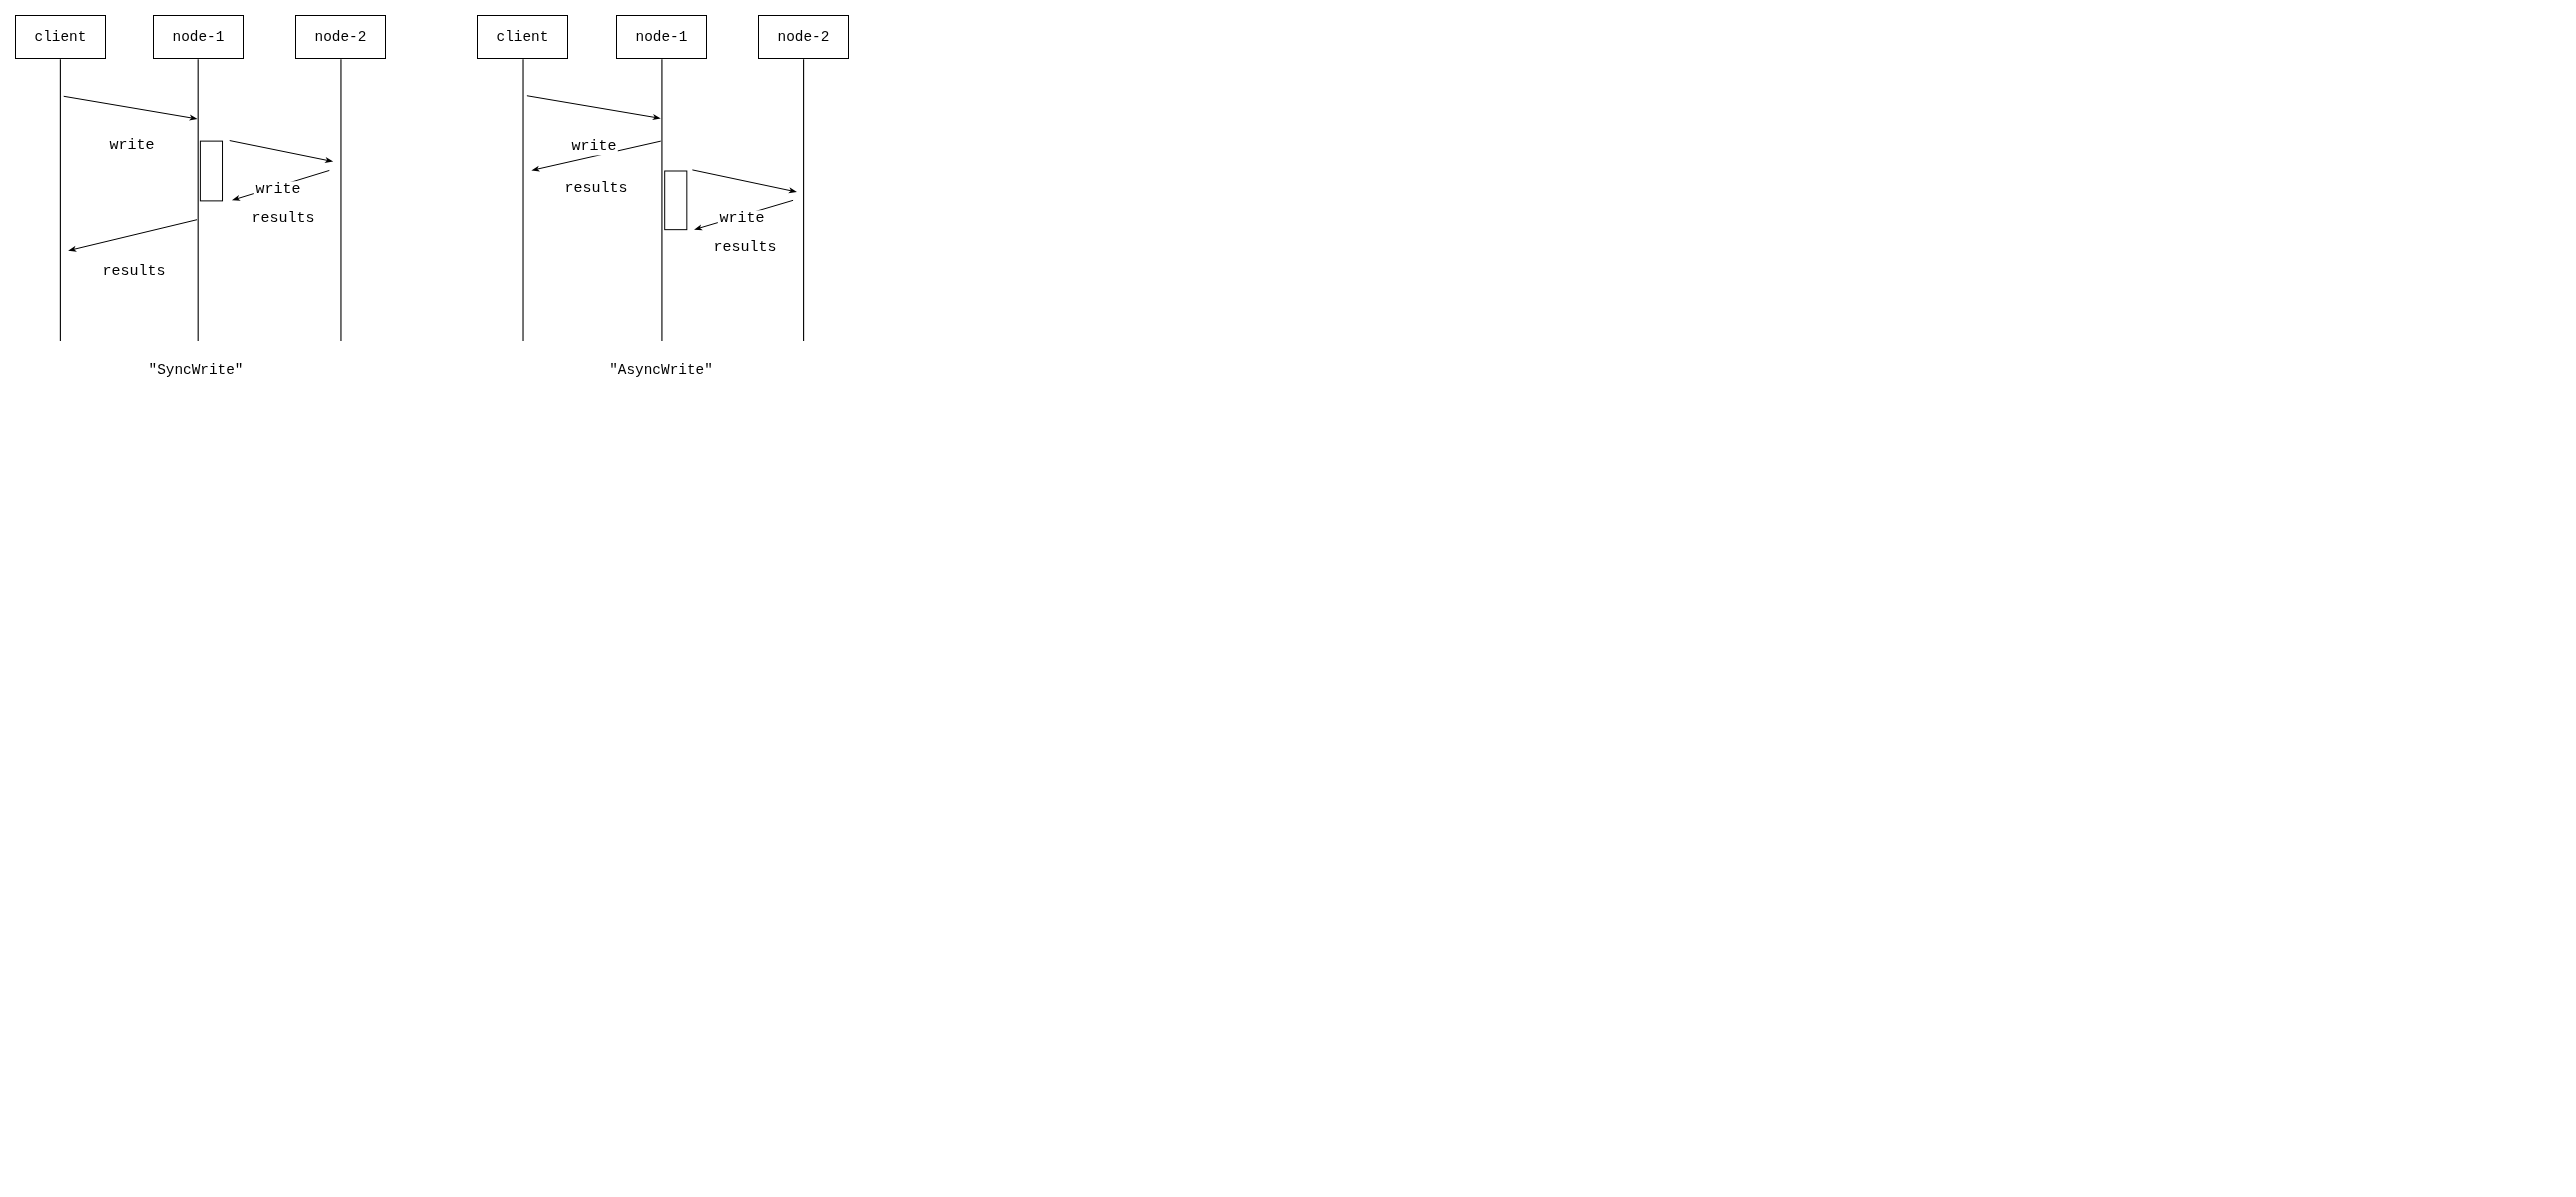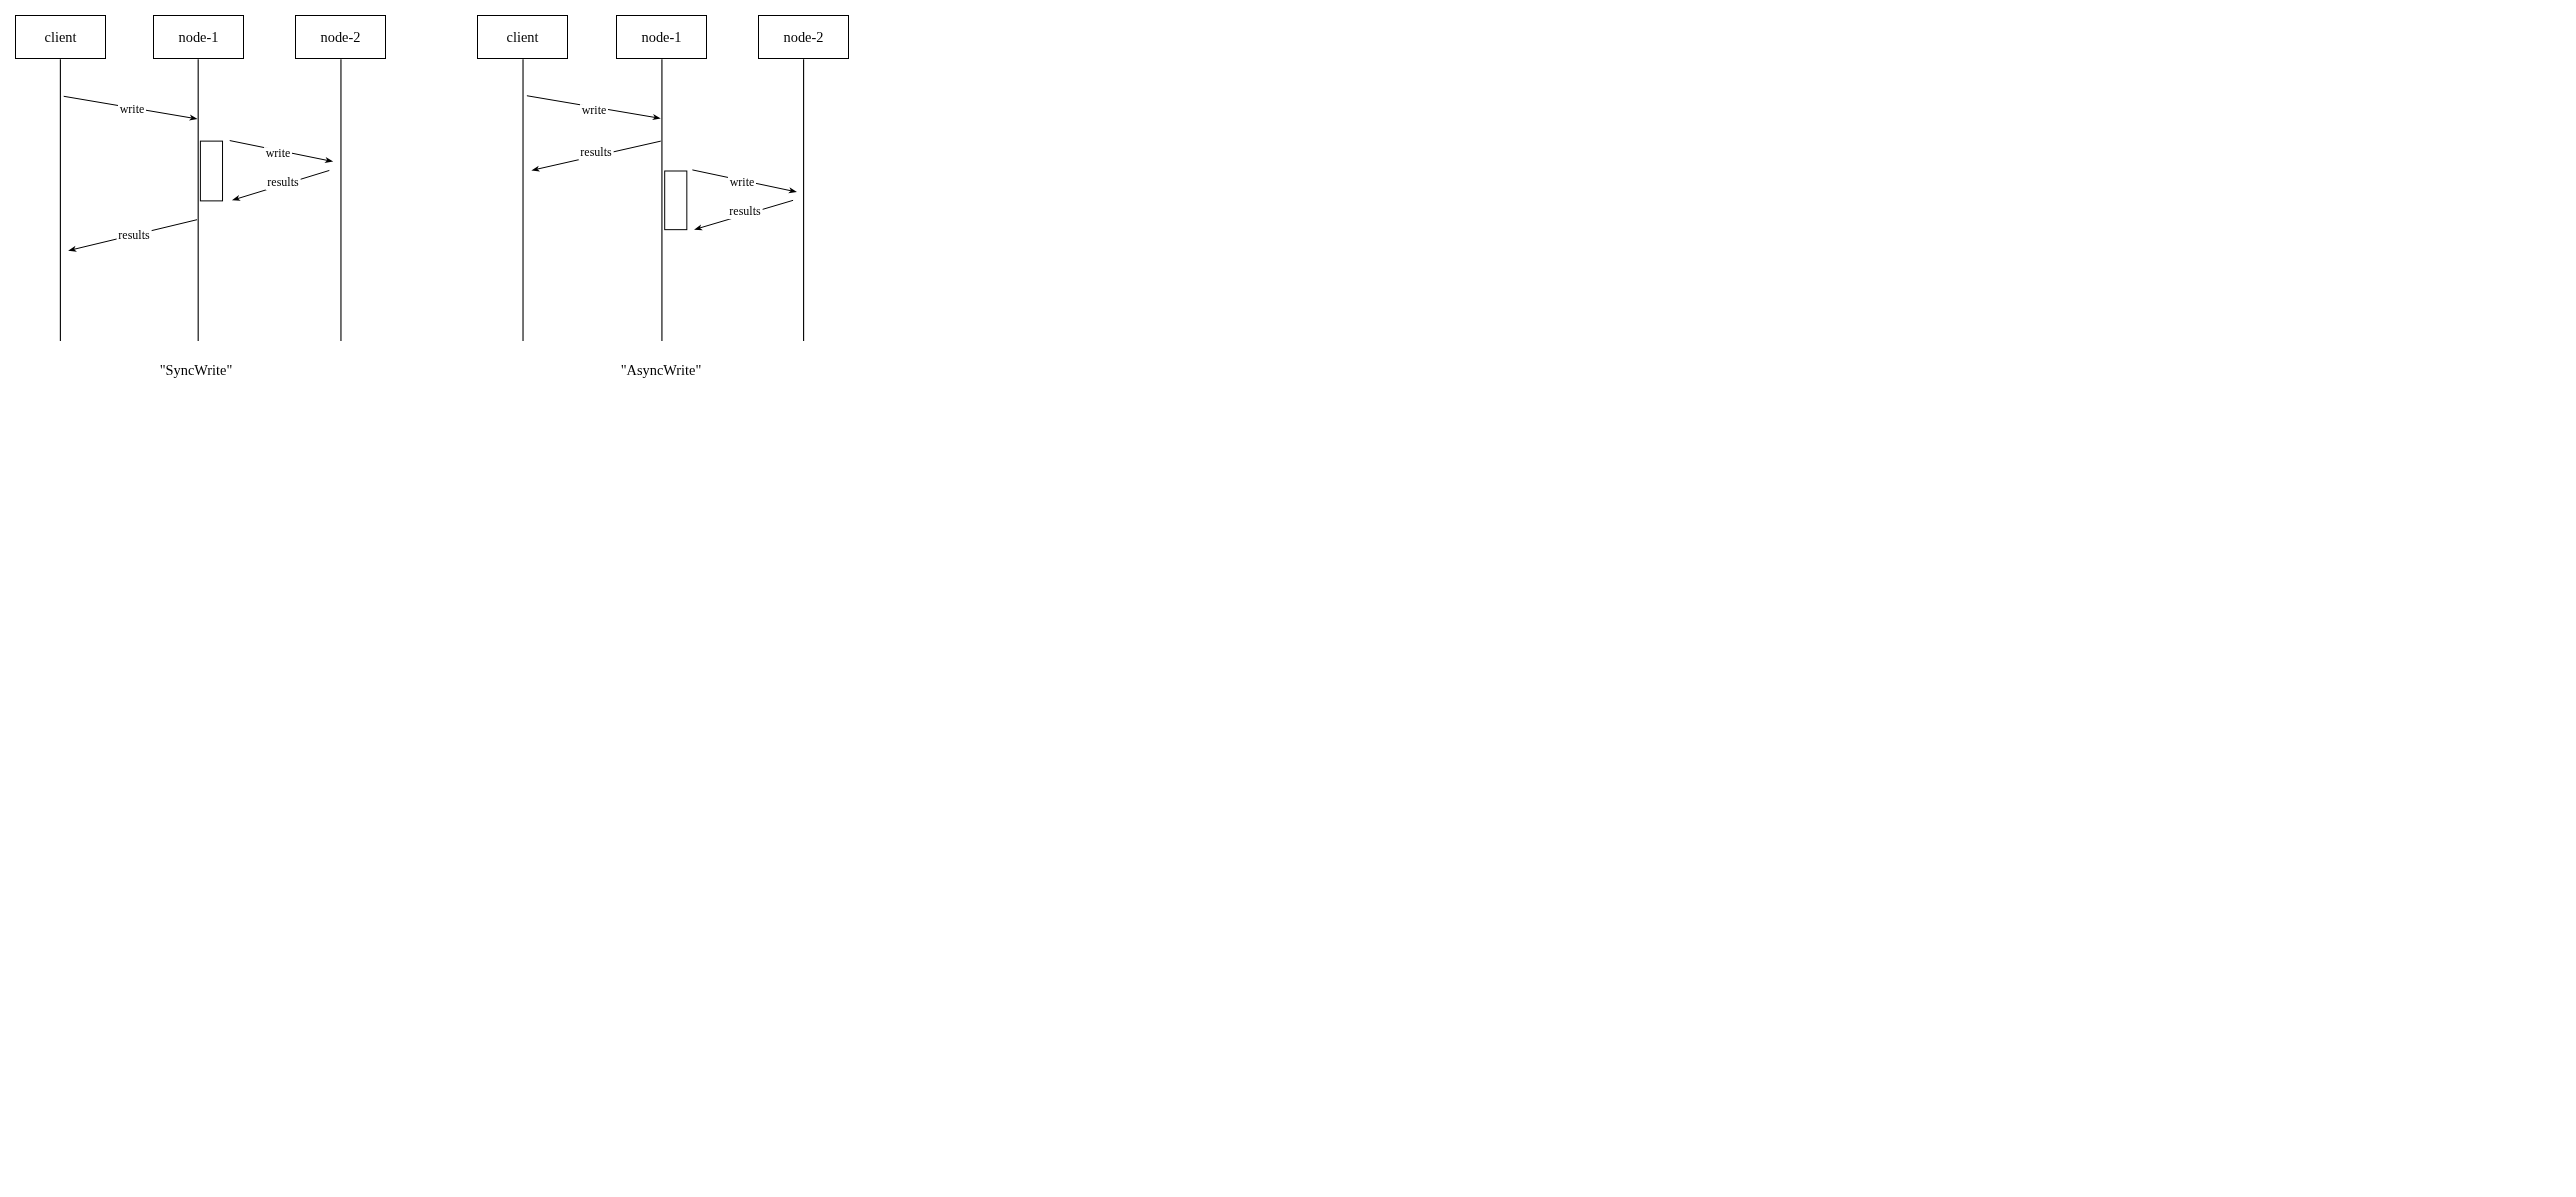--- a/index.html
+++ b/index.html
@@ -1,45 +1,46 @@
 <!DOCTYPE html>
 <html style="font-size:8.9px"><head>
 <meta charset="utf-8">
 <style>
   html, body { margin: 0; padding: 0; background: #ffffff; }
   .canvas {
     position: relative;
     width: 859px;
     height: 399px;
     background: #ffffff;
-    font-family: Liberation Serif, serif;
+    font-family: Liberation Mono, monospace;
     overflow: hidden;
   }
   .canvas svg { position: absolute; left: 0; top: 0; }
   .actor {
     position: absolute;
     box-sizing: border-box;
     border: 1.1px solid #000000;
     background: #ffffff;
     display: flex;
     align-items: center;
     justify-content: center;
     font-size: 14.4px;
     color: #000000;
     white-space: nowrap;
   }
   .msg-label {
     position: absolute;
     transform: translate(-50%, -50%);
     background: #ffffff;
     padding: 0 1.7px;
-    font-size: 12px;
+    font-size: 15px;
     color: #000000;
     white-space: nowrap;
     line-height: 1.15;
+    margin-top: 36px;
   }
   .caption {
     position: absolute;
     transform: translate(-50%, -50%);
     font-size: 14.4px;
     color: #000000;
     white-space: nowrap;
     line-height: 1.2;
   }
 </style>

